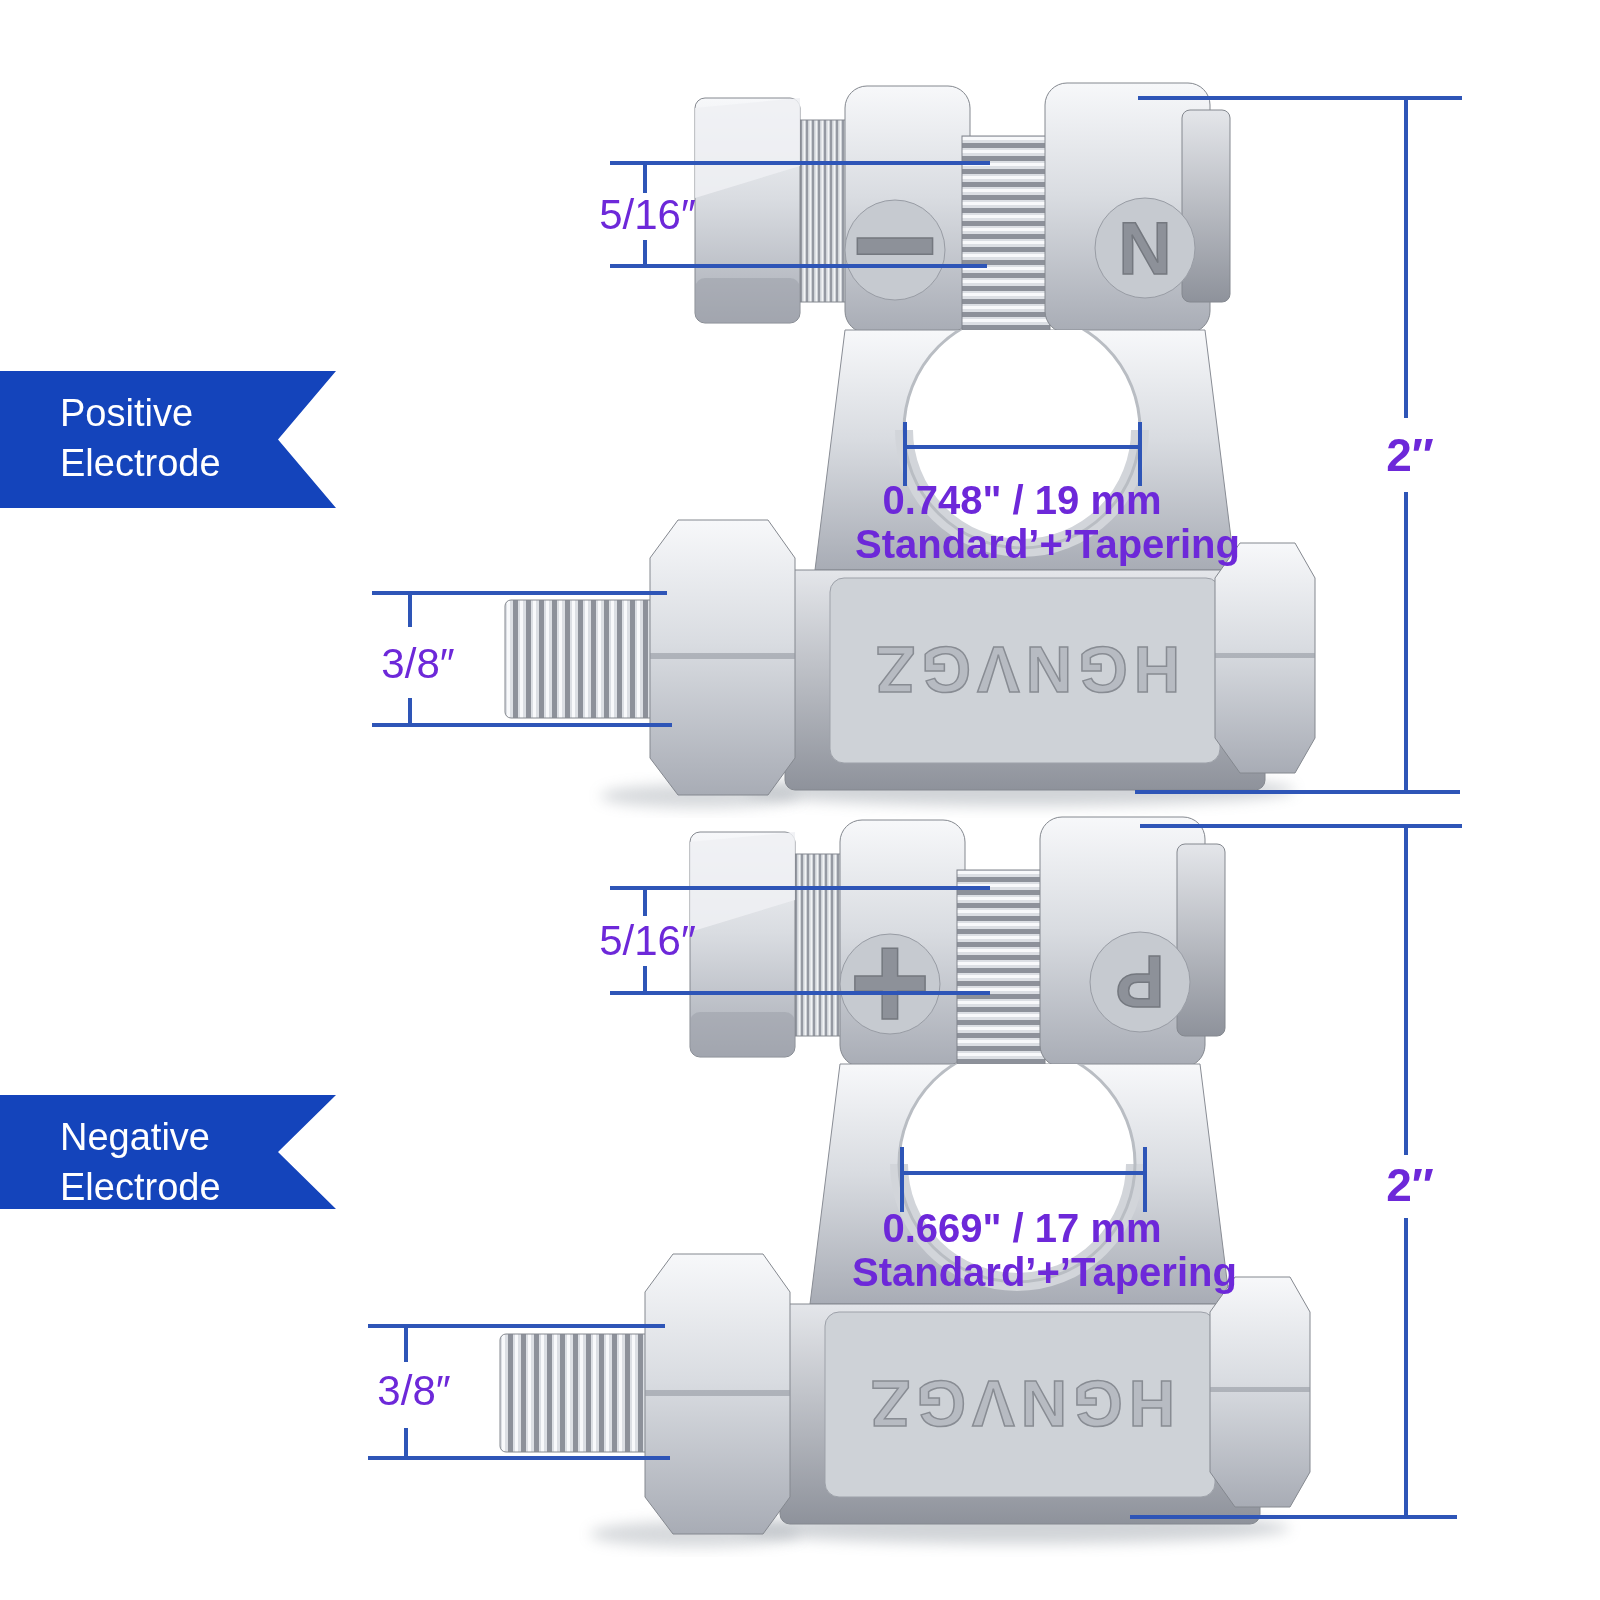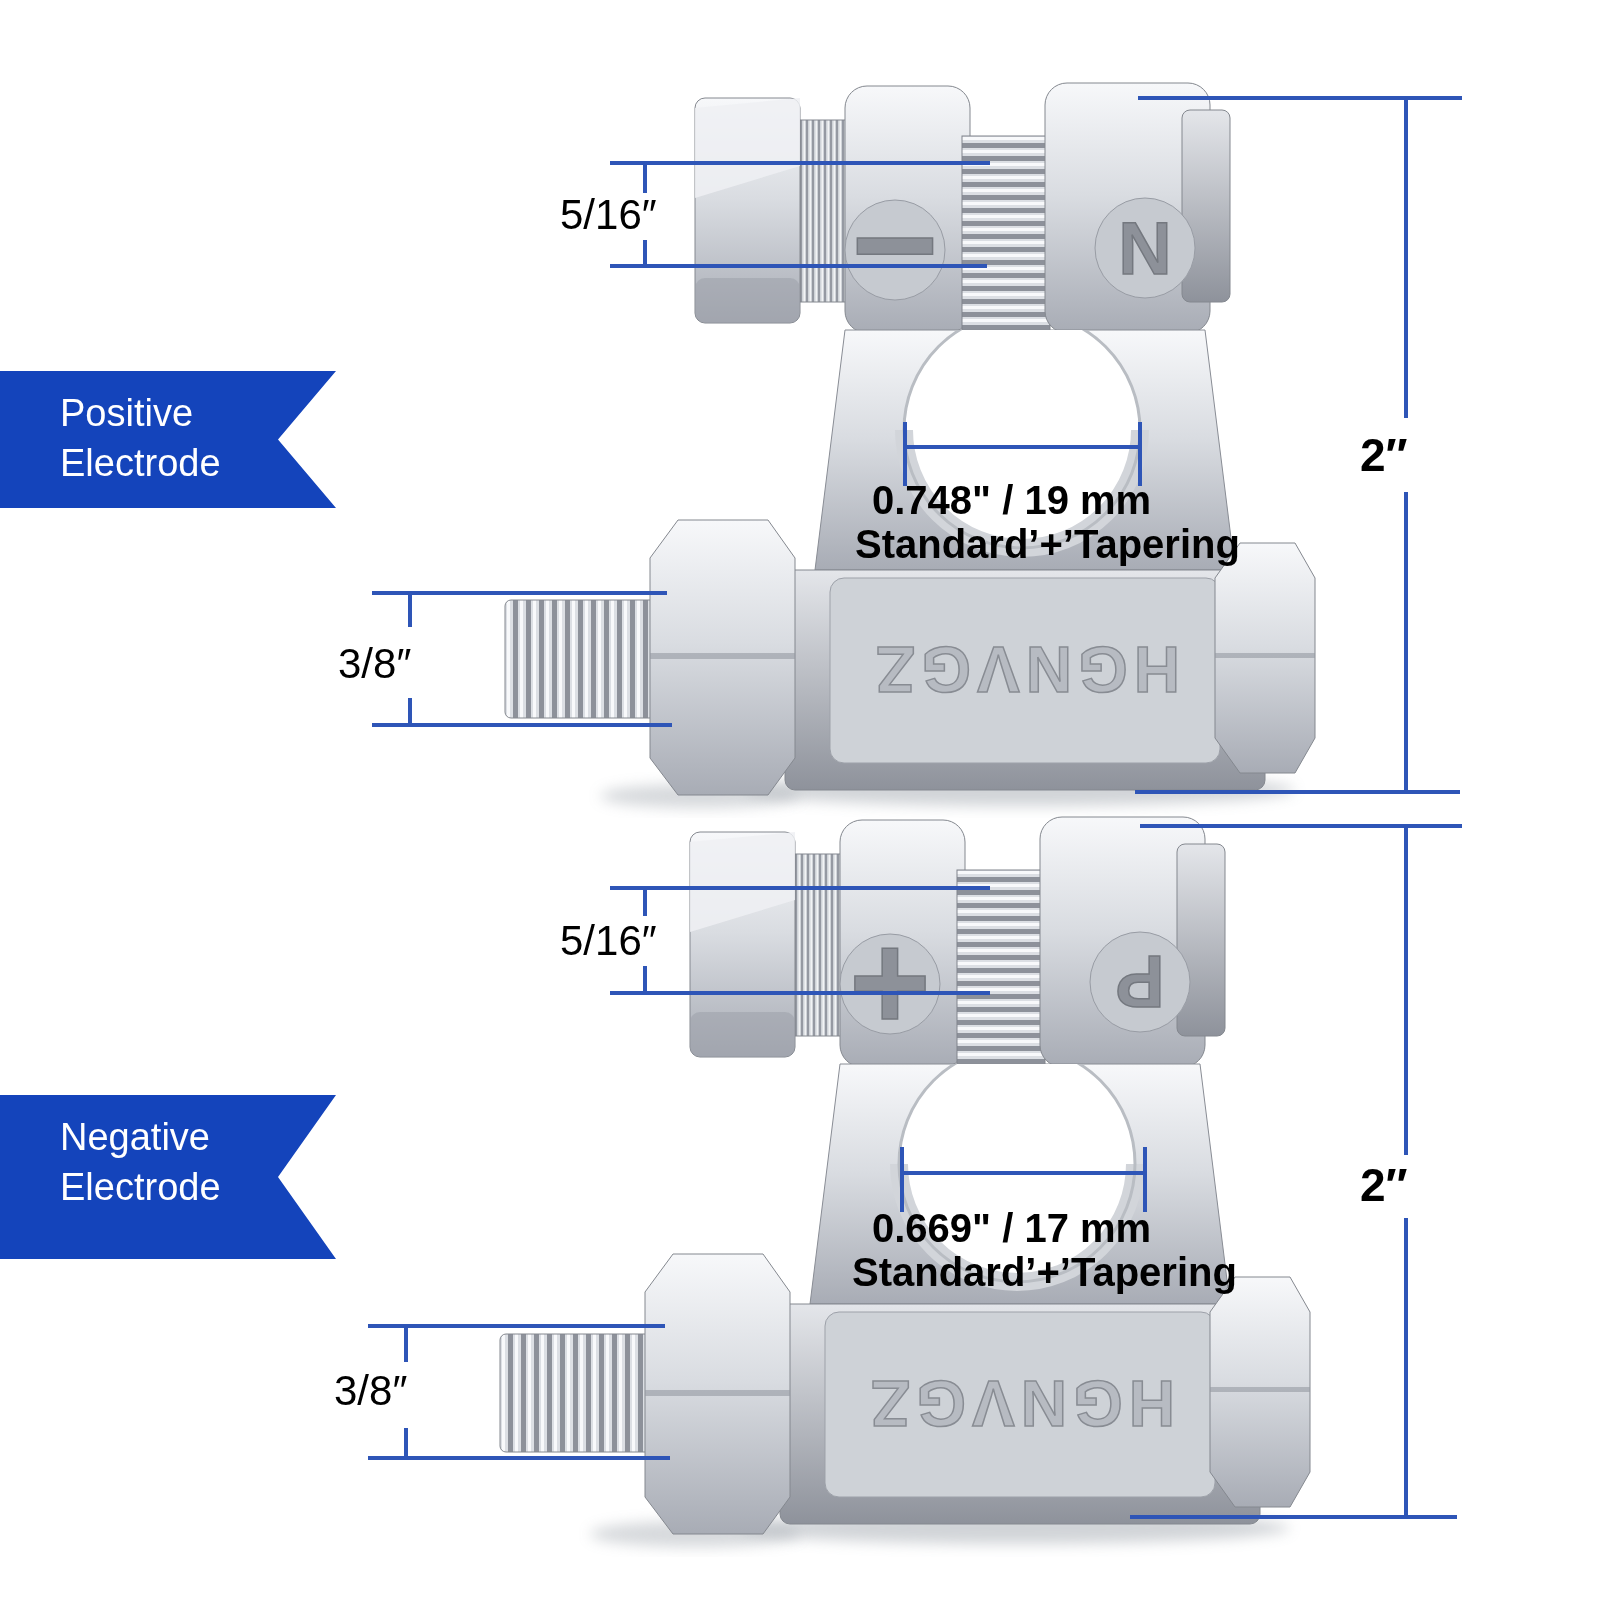--- a/index.html
+++ b/index.html
@@ -13,21 +13,21 @@
     clip-path:polygon(0 0,100% 0,calc(100% - 58px) 50%,100% 100%,0 100%);
     box-sizing:border-box;padding:17px 0 0 60px;
   }
   .ribbon .rline{font-size:38px;line-height:50px;font-weight:400;}
   
   .dl{position:absolute;background:#2e55b7;}
   .dl.h{height:4px;}
   .dl.v{width:4px;}
   
   .dim-label{
-    position:absolute;color:#000000;text-align:left;font-size:42px;line-height:46px;font-weight:400;
+    position:absolute;color:#6d28d9;text-align:center;font-size:42px;line-height:46px;font-weight:400;
     white-space:nowrap;
   }
   .dim-label.bold{font-weight:700;font-size:40px;line-height:44px;}
   .dim-label.big{font-weight:700;font-size:46px;line-height:50px;}
   .photo{position:absolute;}
   svg text{user-select:none;}
 </style>
 </head>
 <body>
 
@@ -198,21 +198,21 @@
     <g>
       <polygon points="715,500 740,465 795,465 815,500 815,660 795,695 740,695 715,660" fill="url(#mv2)" stroke="#84888f"></polygon>
       <rect x="715" y="575" width="100" height="5" fill="#9599a2" opacity="0.6"></rect>
     </g>
   </svg>
 
   <div class="ribbon" style="top:371px;">
     <div class="rline">Positive</div>
     <div class="rline">Electrode</div>
   </div>
-  <div class="ribbon" style="top:1095px;height:164px;">
+  <div class="ribbon" style="top:1095px;height:114px;">
     <div class="rline">Negative</div>
     <div class="rline">Electrode</div>
   </div>
 
   <div class="dl h" style="left:610px;top:161px;width:380px;"></div>
   <div class="dl h" style="left:610px;top:264px;width:377px;"></div>
   <div class="dl v" style="left:643px;top:161px;height:32px;"></div>
   <div class="dl v" style="left:643px;top:240px;height:28px;"></div>
   <div class="dim-label" style="left:560px;top:192px;width:175px;">5/16″</div>
 

